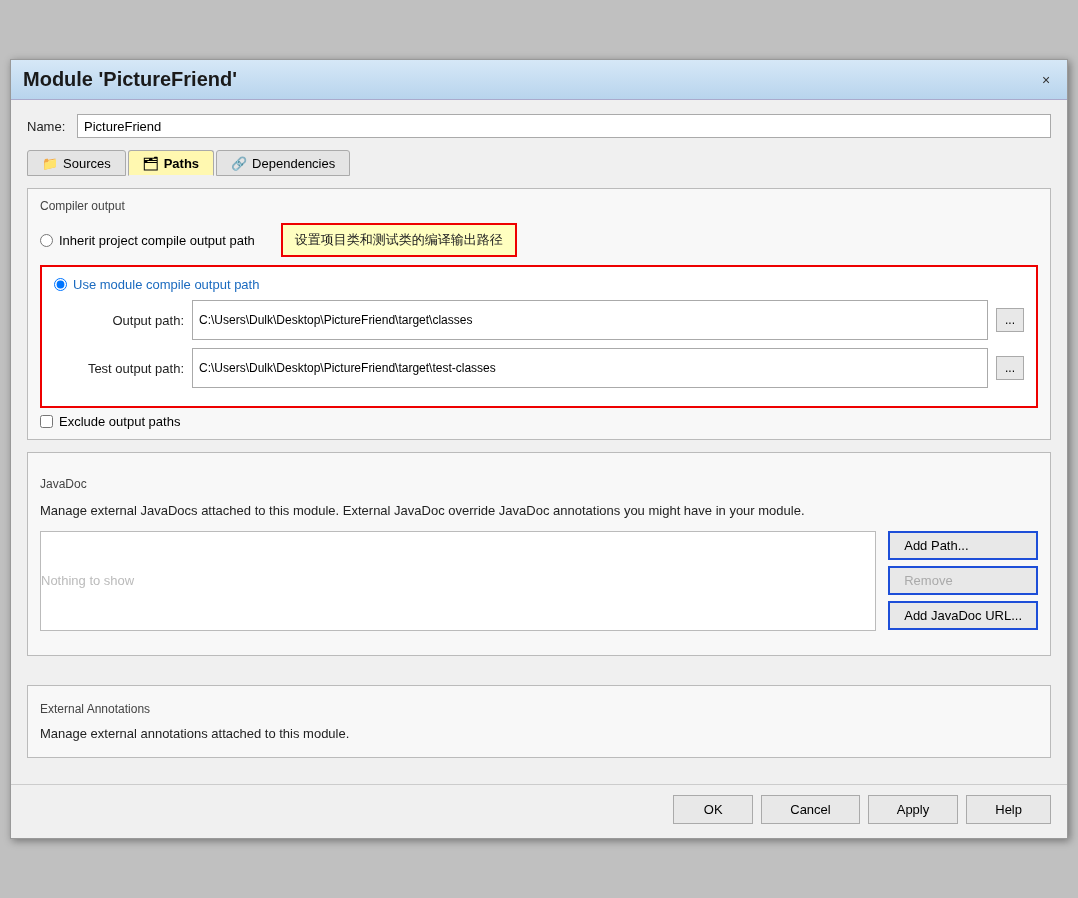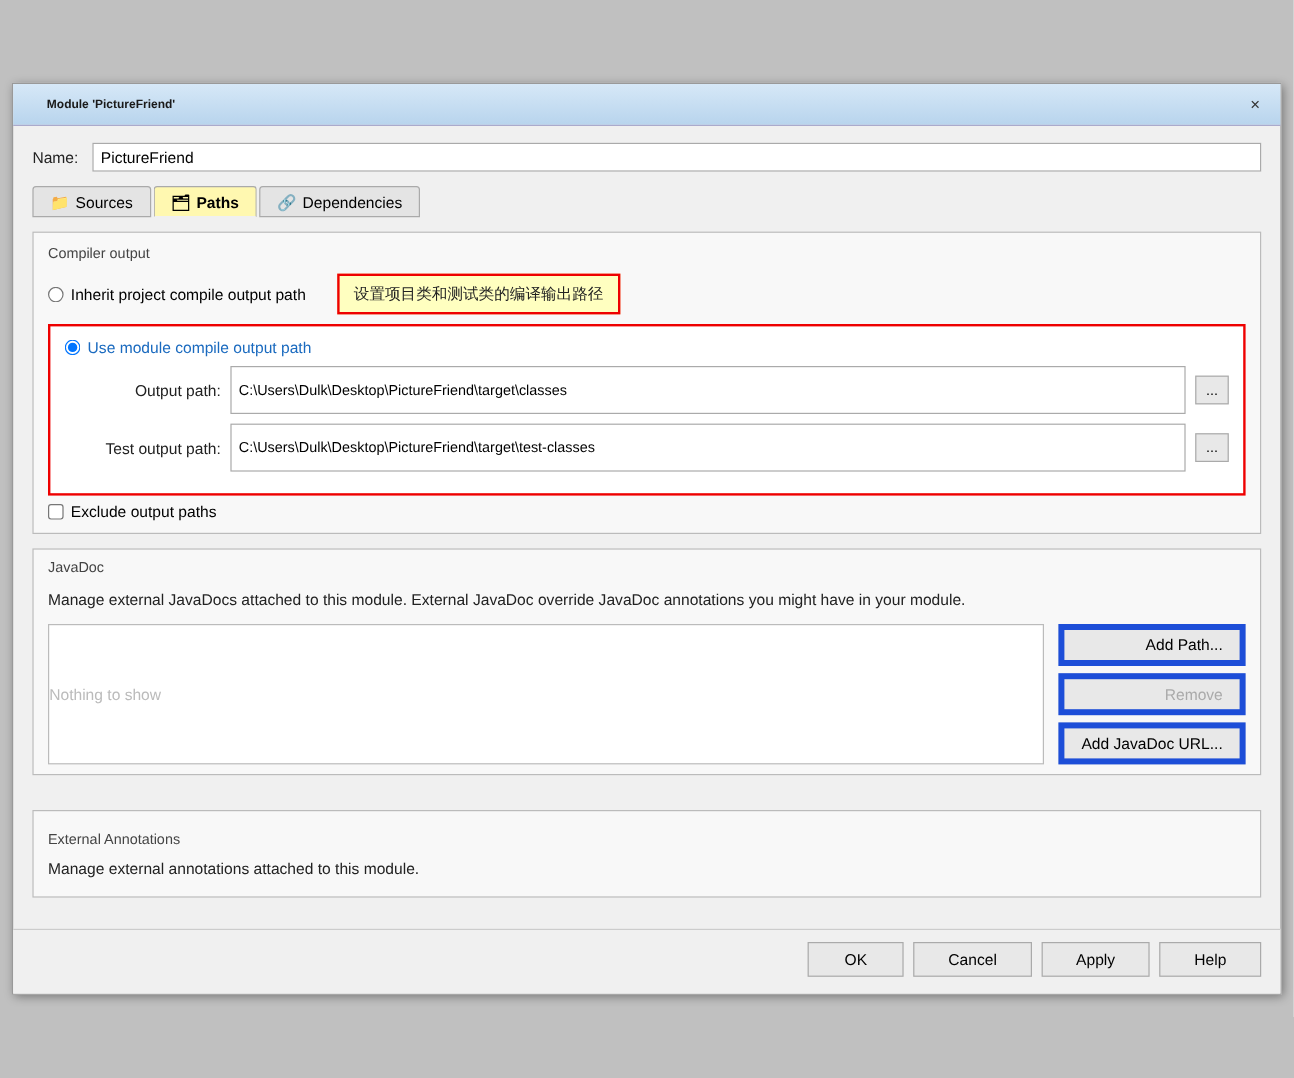--- a/index.html
+++ b/index.html
@@ -24,23 +24,22 @@
     .title-bar {
       background: linear-gradient(to bottom, #d6e8f7, #b8d4ed);
       padding: 8px 12px;
       display: flex;
       align-items: center;
       justify-content: space-between;
       border-bottom: 1px solid #aac;
     }
     .title-bar-text {
       font-weight: bold;
-      font-size: 10px;
+      font-size: 20px;
       color: #1a1a1a;
-      margin-left: 16px;
     }
     .close-btn {
       width: 18px;
       height: 18px;
       cursor: pointer;
       display: flex;
       align-items: center;
       justify-content: center;
       font-size: 14px;
       color: #333;
@@ -158,21 +157,21 @@
       display: flex;
       align-items: center;
       gap: 6px;
       margin-top: 6px;
       font-size: 13px;
     }
     .javadoc-section {
       border: 1px solid #bbb;
       margin-bottom: 29px;
       background: #f8f8f8;
-      padding: 8px 12px;
+      padding: 24px 12px;
     }
     .javadoc-desc {
       font-size: 13px;
       color: #222;
       margin-bottom: 10px;
       line-height: 1.5;
     }
     .javadoc-content {
       display: flex;
       gap: 12px;
@@ -190,26 +189,26 @@
       color: #bbb;
       font-size: 13px;
     }
     .javadoc-buttons {
       display: flex;
       flex-direction: column;
       gap: 6px;
     }
     .action-btn {
       padding: 5px 14px;
-      border: 5px solid #1d4ed8;
+      border: 2px solid #1d4ed8;
       background: #e8e8e8;
       cursor: pointer;
       font-size: 13px;
       min-width: 120px;
-      text-align: right;
+      text-align: left;
     }
     .action-btn:disabled {
       color: #aaa;
       cursor: default;
     }
     .external-annotations-section {
       border: 1px solid #bbb;
       background: #f8f8f8;
       padding: 16px 12px;
       margin-bottom: 12px;

